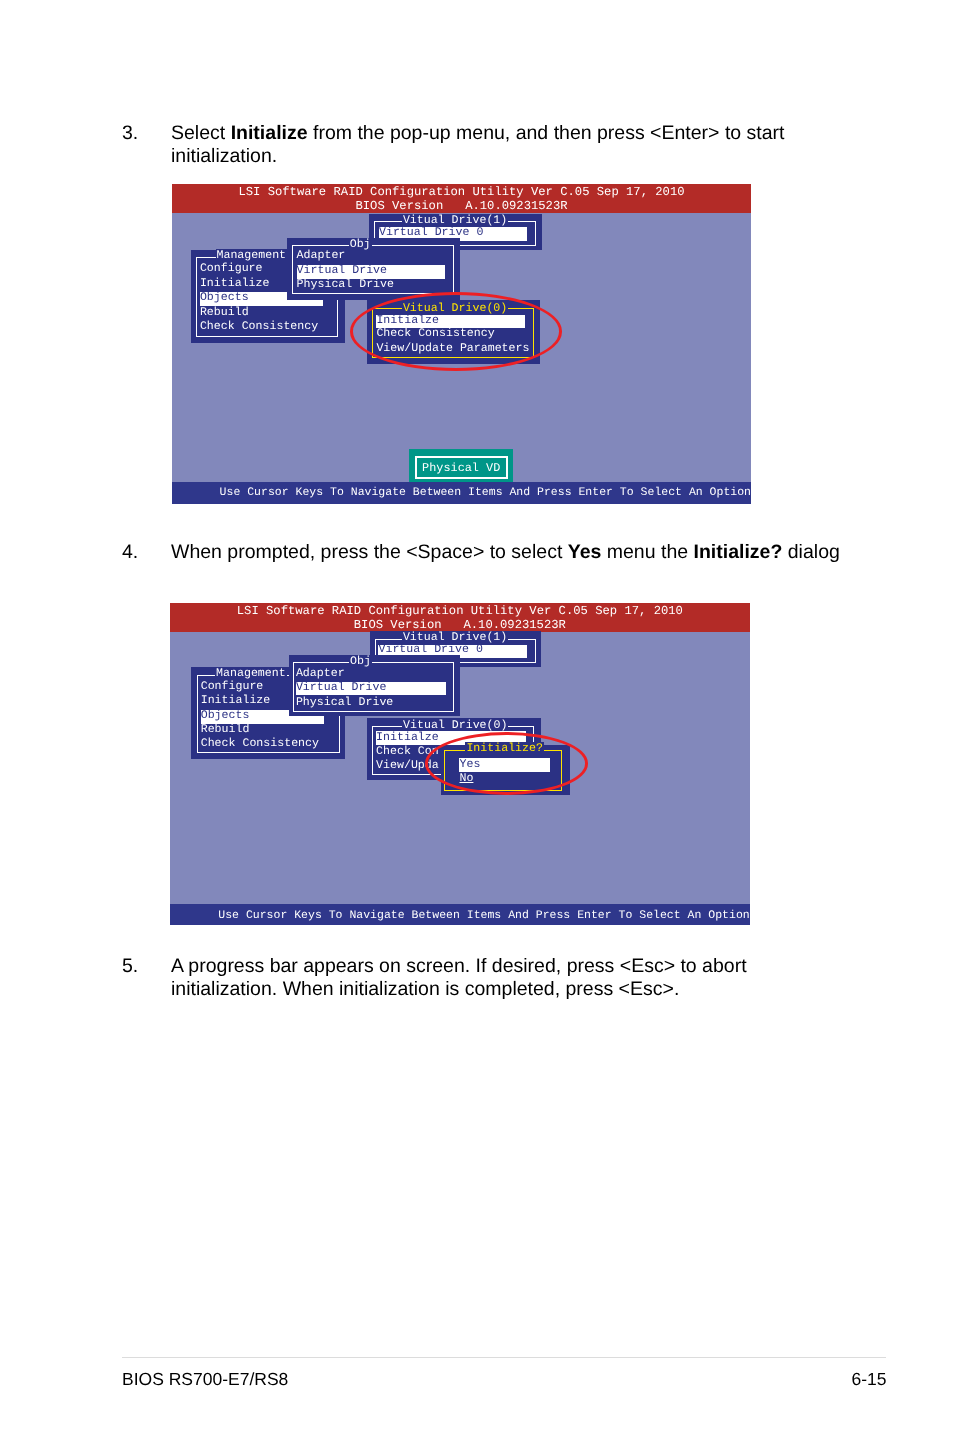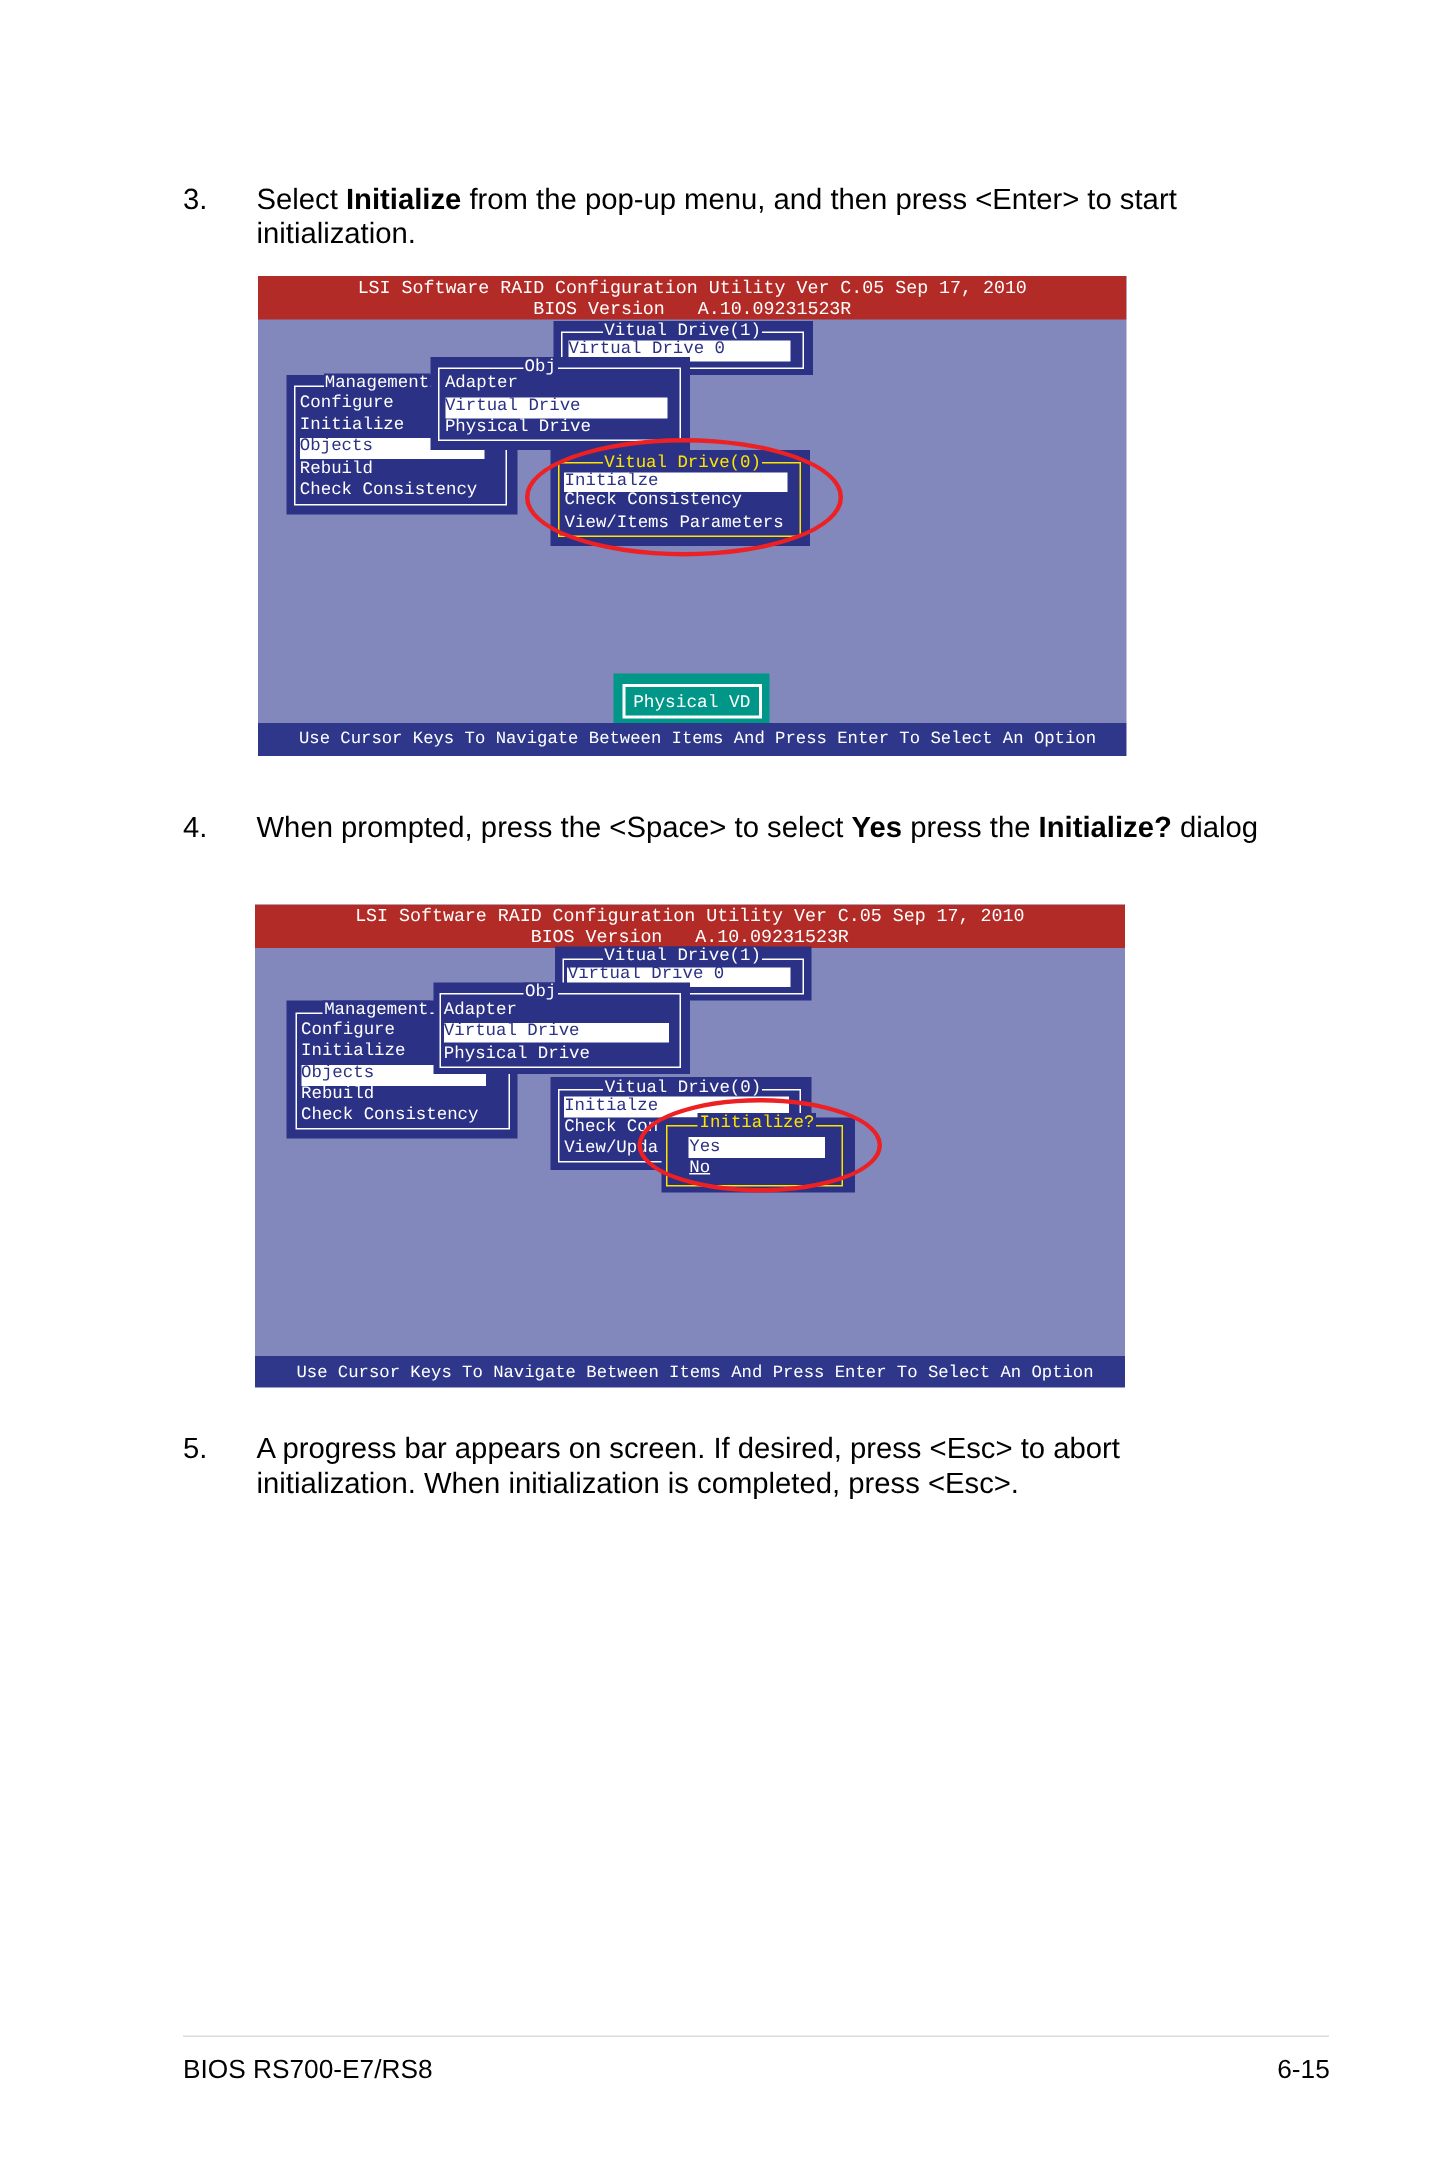--- a/index.html
+++ b/index.html
@@ -14,21 +14,21 @@
   .step .txt{position:absolute;left:49px;top:0;width:700px;}
   .step .txt b{font-weight:bold;}
 
   
   .bios{position:absolute;background:#8288bb;overflow:hidden;
         font-family:"Liberation Mono",monospace;font-size:12px;}
   .titlebar{position:absolute;left:0;top:0;width:100%;background:#b32b27;color:#fff;}
   .titlebar .tl{position:absolute;width:100%;text-align:center;white-space:pre;
         font-size:12.2px;line-height:13.6px;}
   .statusbar{position:absolute;left:0;width:100%;background:#2f378b;color:#fff;}
-  .statusbar .sl{position:absolute;width:100%;text-align:center;white-space:pre;font-size:11.5px;padding-left:7px;box-sizing:border-box;}
+  .statusbar .sl{position:absolute;width:100%;text-align:right;white-space:pre;font-size:11.5px;padding-left:7px;box-sizing:border-box;}
 
   .panel{position:absolute;background:#2b3184;}
   .frame{position:absolute;border:1.4px solid #fff;box-sizing:border-box;}
   .frame.yel{border-color:#ffe400;}
   .legend{position:absolute;white-space:pre;color:#fff;font-size:11.6px;line-height:14px;background:#2b3184;padding:0 1px;}
   .legend.yel{color:#ffe400;}
   .item{position:absolute;white-space:pre;color:#fff;font-size:11.6px;line-height:14px;}
   .hl{position:absolute;background:#fff;}
   .item.sel{color:#2b3184;}
 
@@ -83,37 +83,37 @@
     <div class="hl" style="left:124.8px;top:80.5px;width:148.5px;height:14.2px;"></div>
     <div class="item sel" style="left:124.6px;top:79.7px;">Virtual Drive</div>
     <div class="item" style="left:124.6px;top:94.3px;">Physical Drive</div>
 
     <div class="panel" style="left:195.4px;top:116.4px;width:172.4px;height:63.3px;"></div>
     <div class="frame yel" style="left:200.3px;top:123.7px;width:161.7px;height:50.3px;"></div>
     <div class="legend yel" style="left:229.9px;top:118px;">Vitual Drive(0)</div>
     <div class="hl" style="left:204.4px;top:130.5px;width:149px;height:13.4px;"></div>
     <div class="item sel" style="left:204.4px;top:129.8px;">Initialze</div>
     <div class="item" style="left:204.4px;top:143.4px;">Check Consistency</div>
-    <div class="item" style="left:204.4px;top:157.5px;">View/Items Parameters</div>
+    <div class="item" style="left:204.4px;top:157.5px;">View/Update Parameters</div>
 
     <div class="ellipse" style="left:177.5px;top:108px;width:212.6px;height:78.5px;"></div>
 
     <div class="msgbox" style="left:237px;top:265px;width:104.4px;height:32.7px;">
       <div class="mframe" style="left:5.8px;top:6.8px;width:93.1px;height:23.3px;"></div>
       <div class="mtext" style="left:0;top:12px;">Physical VD</div>
     </div>
 
     <div class="statusbar" style="top:297.7px;height:22px;">
       <div class="sl" style="top:4.7px;">Use Cursor Keys To Navigate Between Items And Press Enter To Select An Option</div>
     </div>
   </div>
 
   <div class="step" style="left:122px;top:540.5px;">
     <span class="num">4.</span>
-    <span class="txt"><span>When prompted, press the &lt;Space&gt; to select </span><b>Yes</b><span> press the </span><b>Initialize?</b><span> dialog</span><br></span>
+    <span class="txt"><span>When prompted, press the &lt;Space&gt; to select </span><b>Yes</b><span> menu the </span><b>Initialize?</b><span> dialog</span><br></span>
   </div>
 
   <div class="bios" id="screen2" style="left:170px;top:603px;width:579.7px;height:321.7px;">
 
     <div class="titlebar" style="height:28.7px;">
       <div class="tl" style="top:1.6px;">LSI Software RAID Configuration Utility Ver C.05 Sep 17, 2010</div>
       <div class="tl" style="top:16.4px;">BIOS Version   A.10.09231523R</div>
     </div>
 
     <div class="panel" style="left:200.1px;top:27.9px;width:170.6px;height:36px;"></div>

